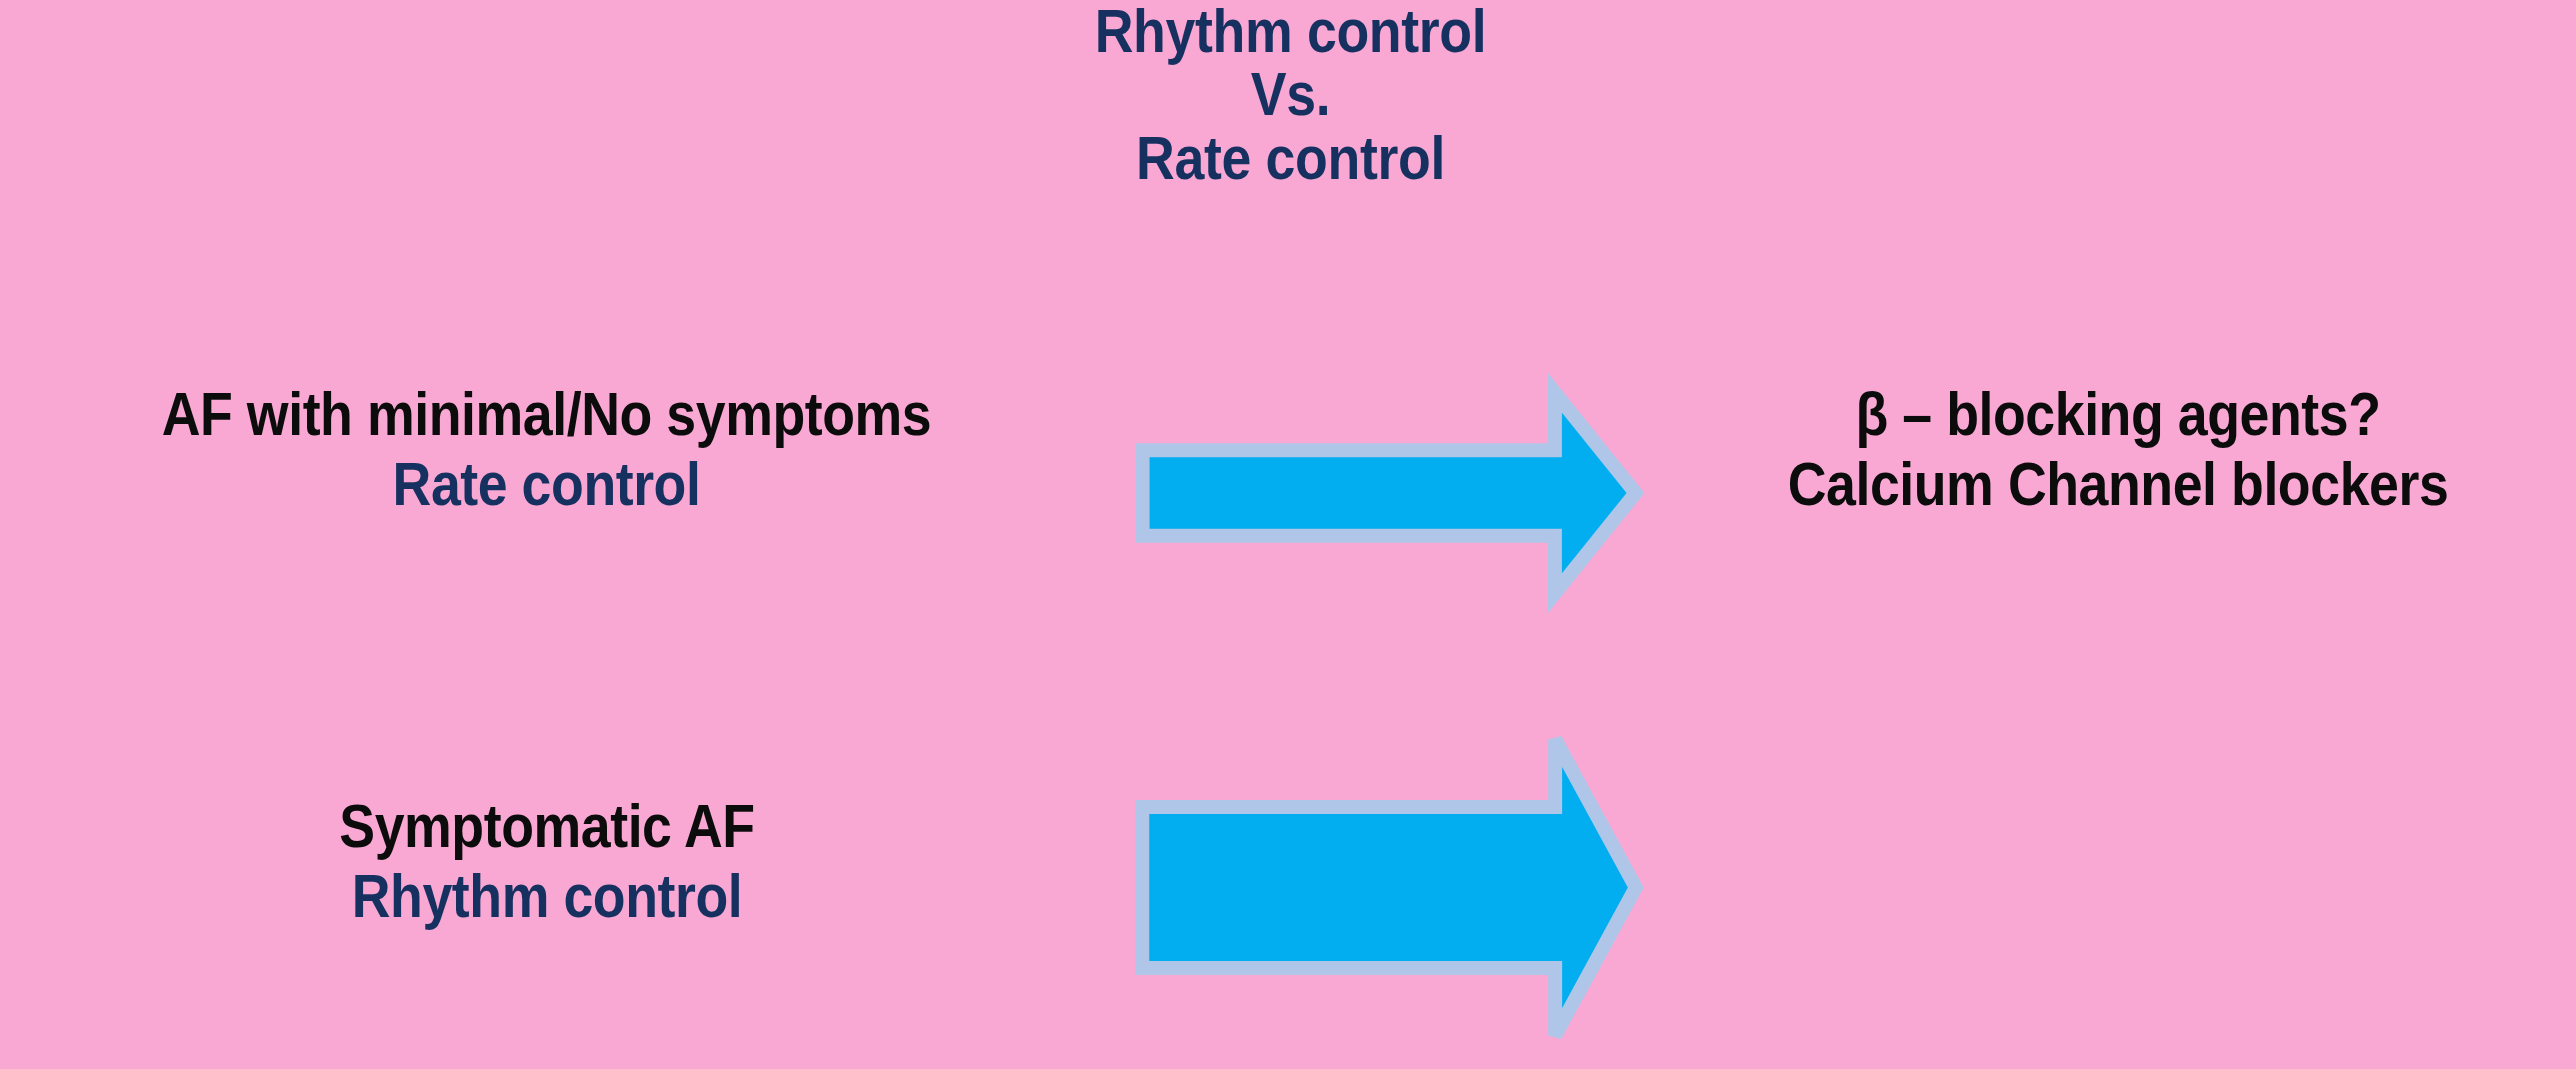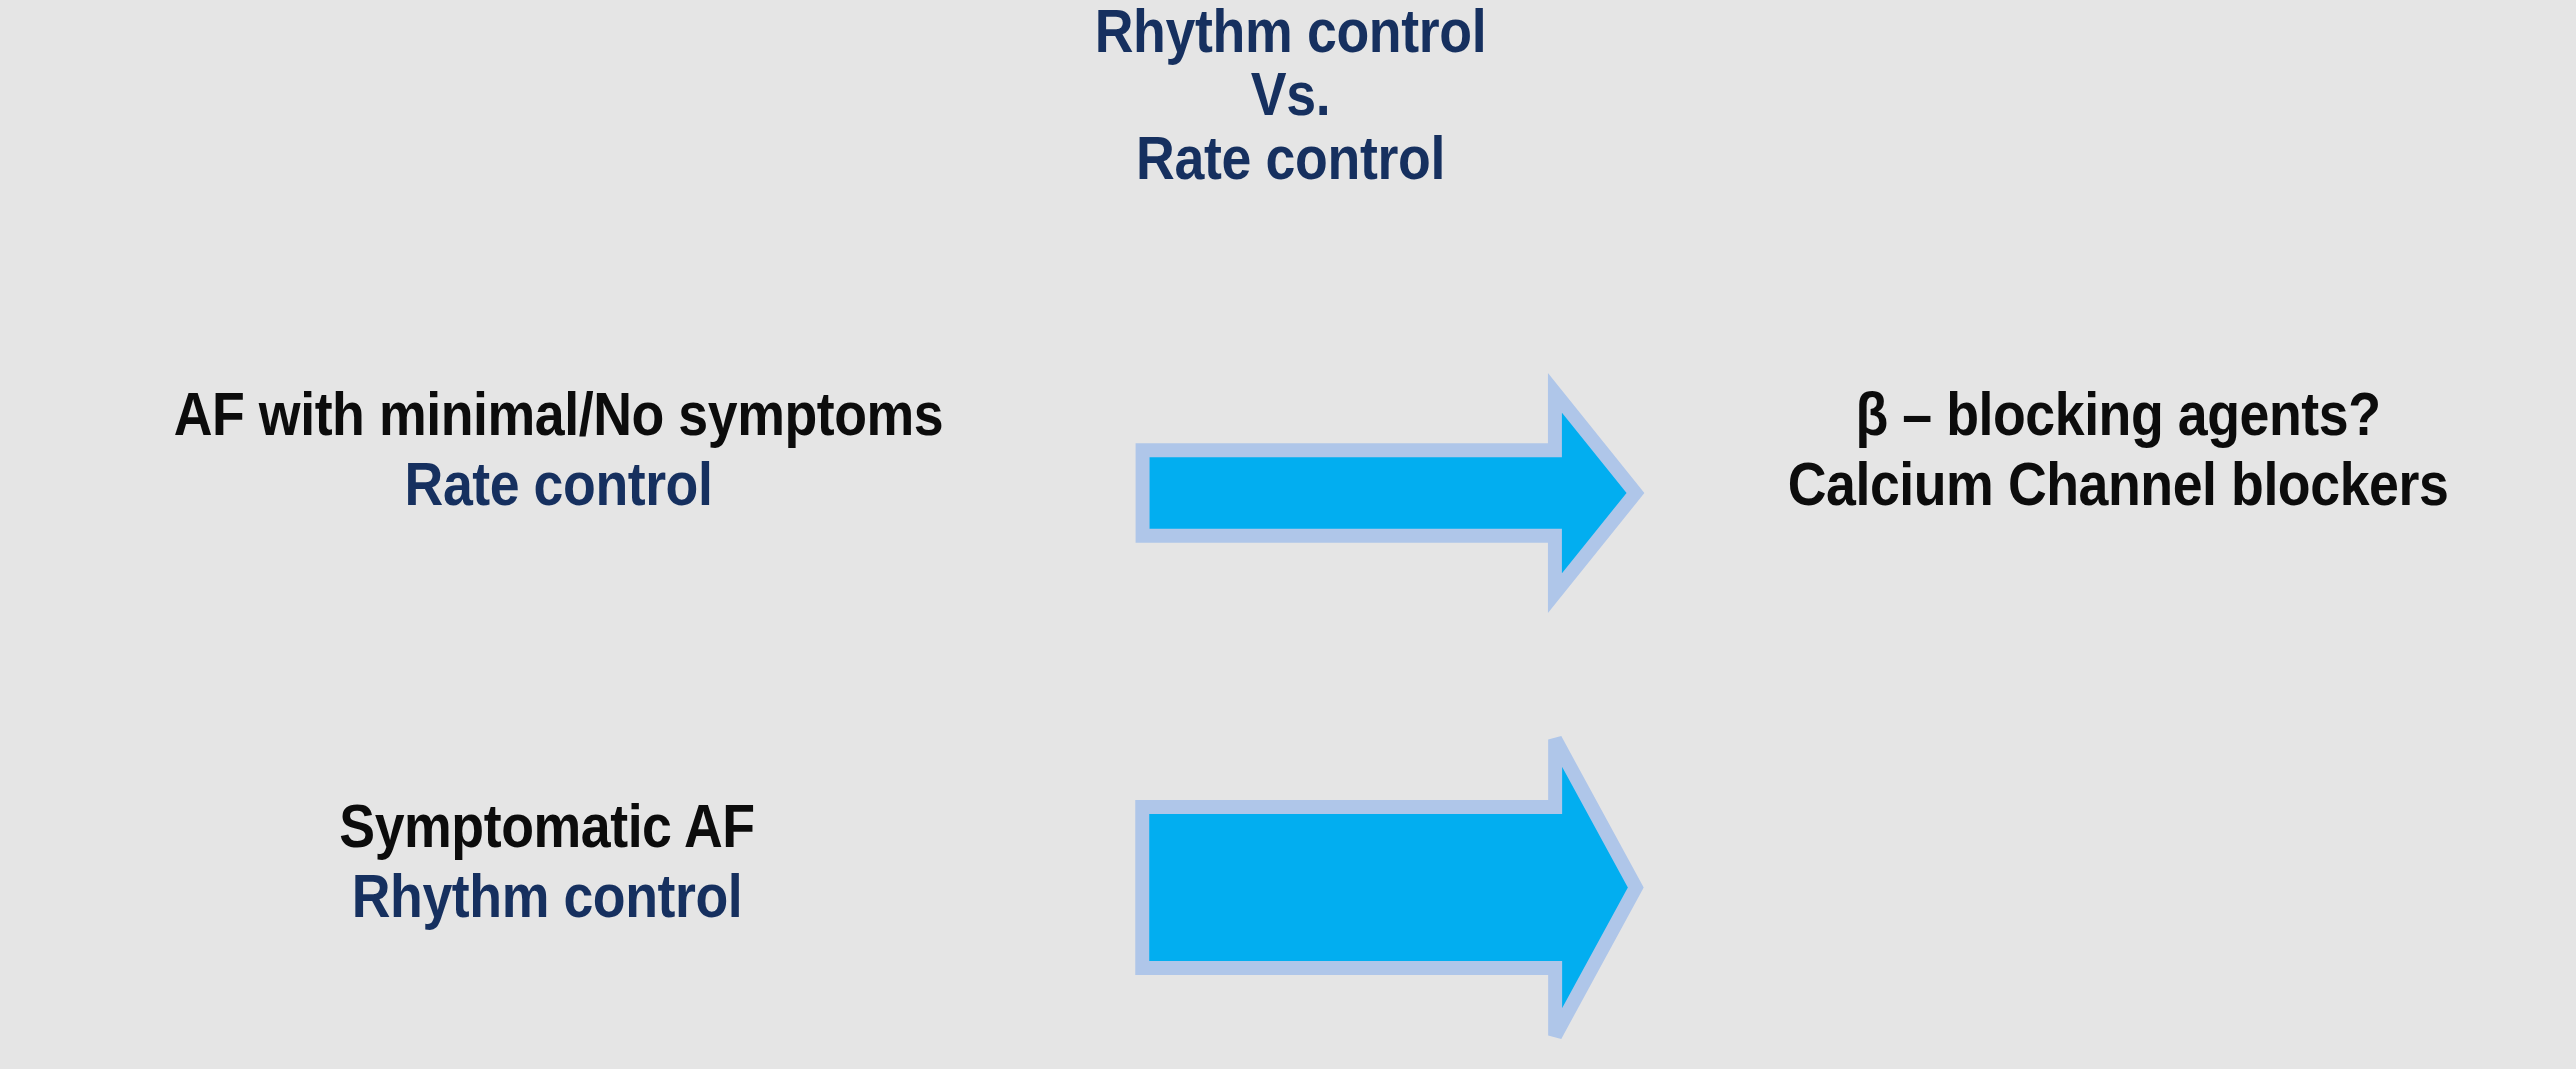--- a/index.html
+++ b/index.html
@@ -5,21 +5,21 @@
 <style>
   html, body {
     margin: 0;
     padding: 0;
     background: #ffffff;
   }
   #canvas {
     position: relative;
     width: 2576px;
     height: 1069px;
-    background: #e5e5e5;
+    background: #f9a8d4;
     overflow: hidden;
     font-family: "Liberation Sans", "DejaVu Sans", sans-serif;
   }
 
   
   .title-block {
     position: absolute;
     left: 863px;
     top: 0px;
     width: 855px;
@@ -47,21 +47,21 @@
     line-height: 1.14;
     white-space: nowrap;
     letter-spacing: -0.5px;
     transform: scaleX(0.88);
     transform-origin: center;
   }
   .line.dark   { color: #0C0C0C; }
   .line.navy   { color: #16305F; }
 
   
-  #row1-left  { left: 12px;    top: 380px;  width: 1093px; }
+  #row1-left  { left: 0px;    top: 380px;  width: 1093px; }
   
   #row1-right { left: 1660px; top: 380px;  width: 916px; }
   
   #row2-left  { left: 58px;   top: 764px;  width: 978px; margin-top: 28px; }
   
   #row2-right { left: 1669px; top: 764px;  width: 907px; }
 
   
   .arrow-svg {
     position: absolute;

